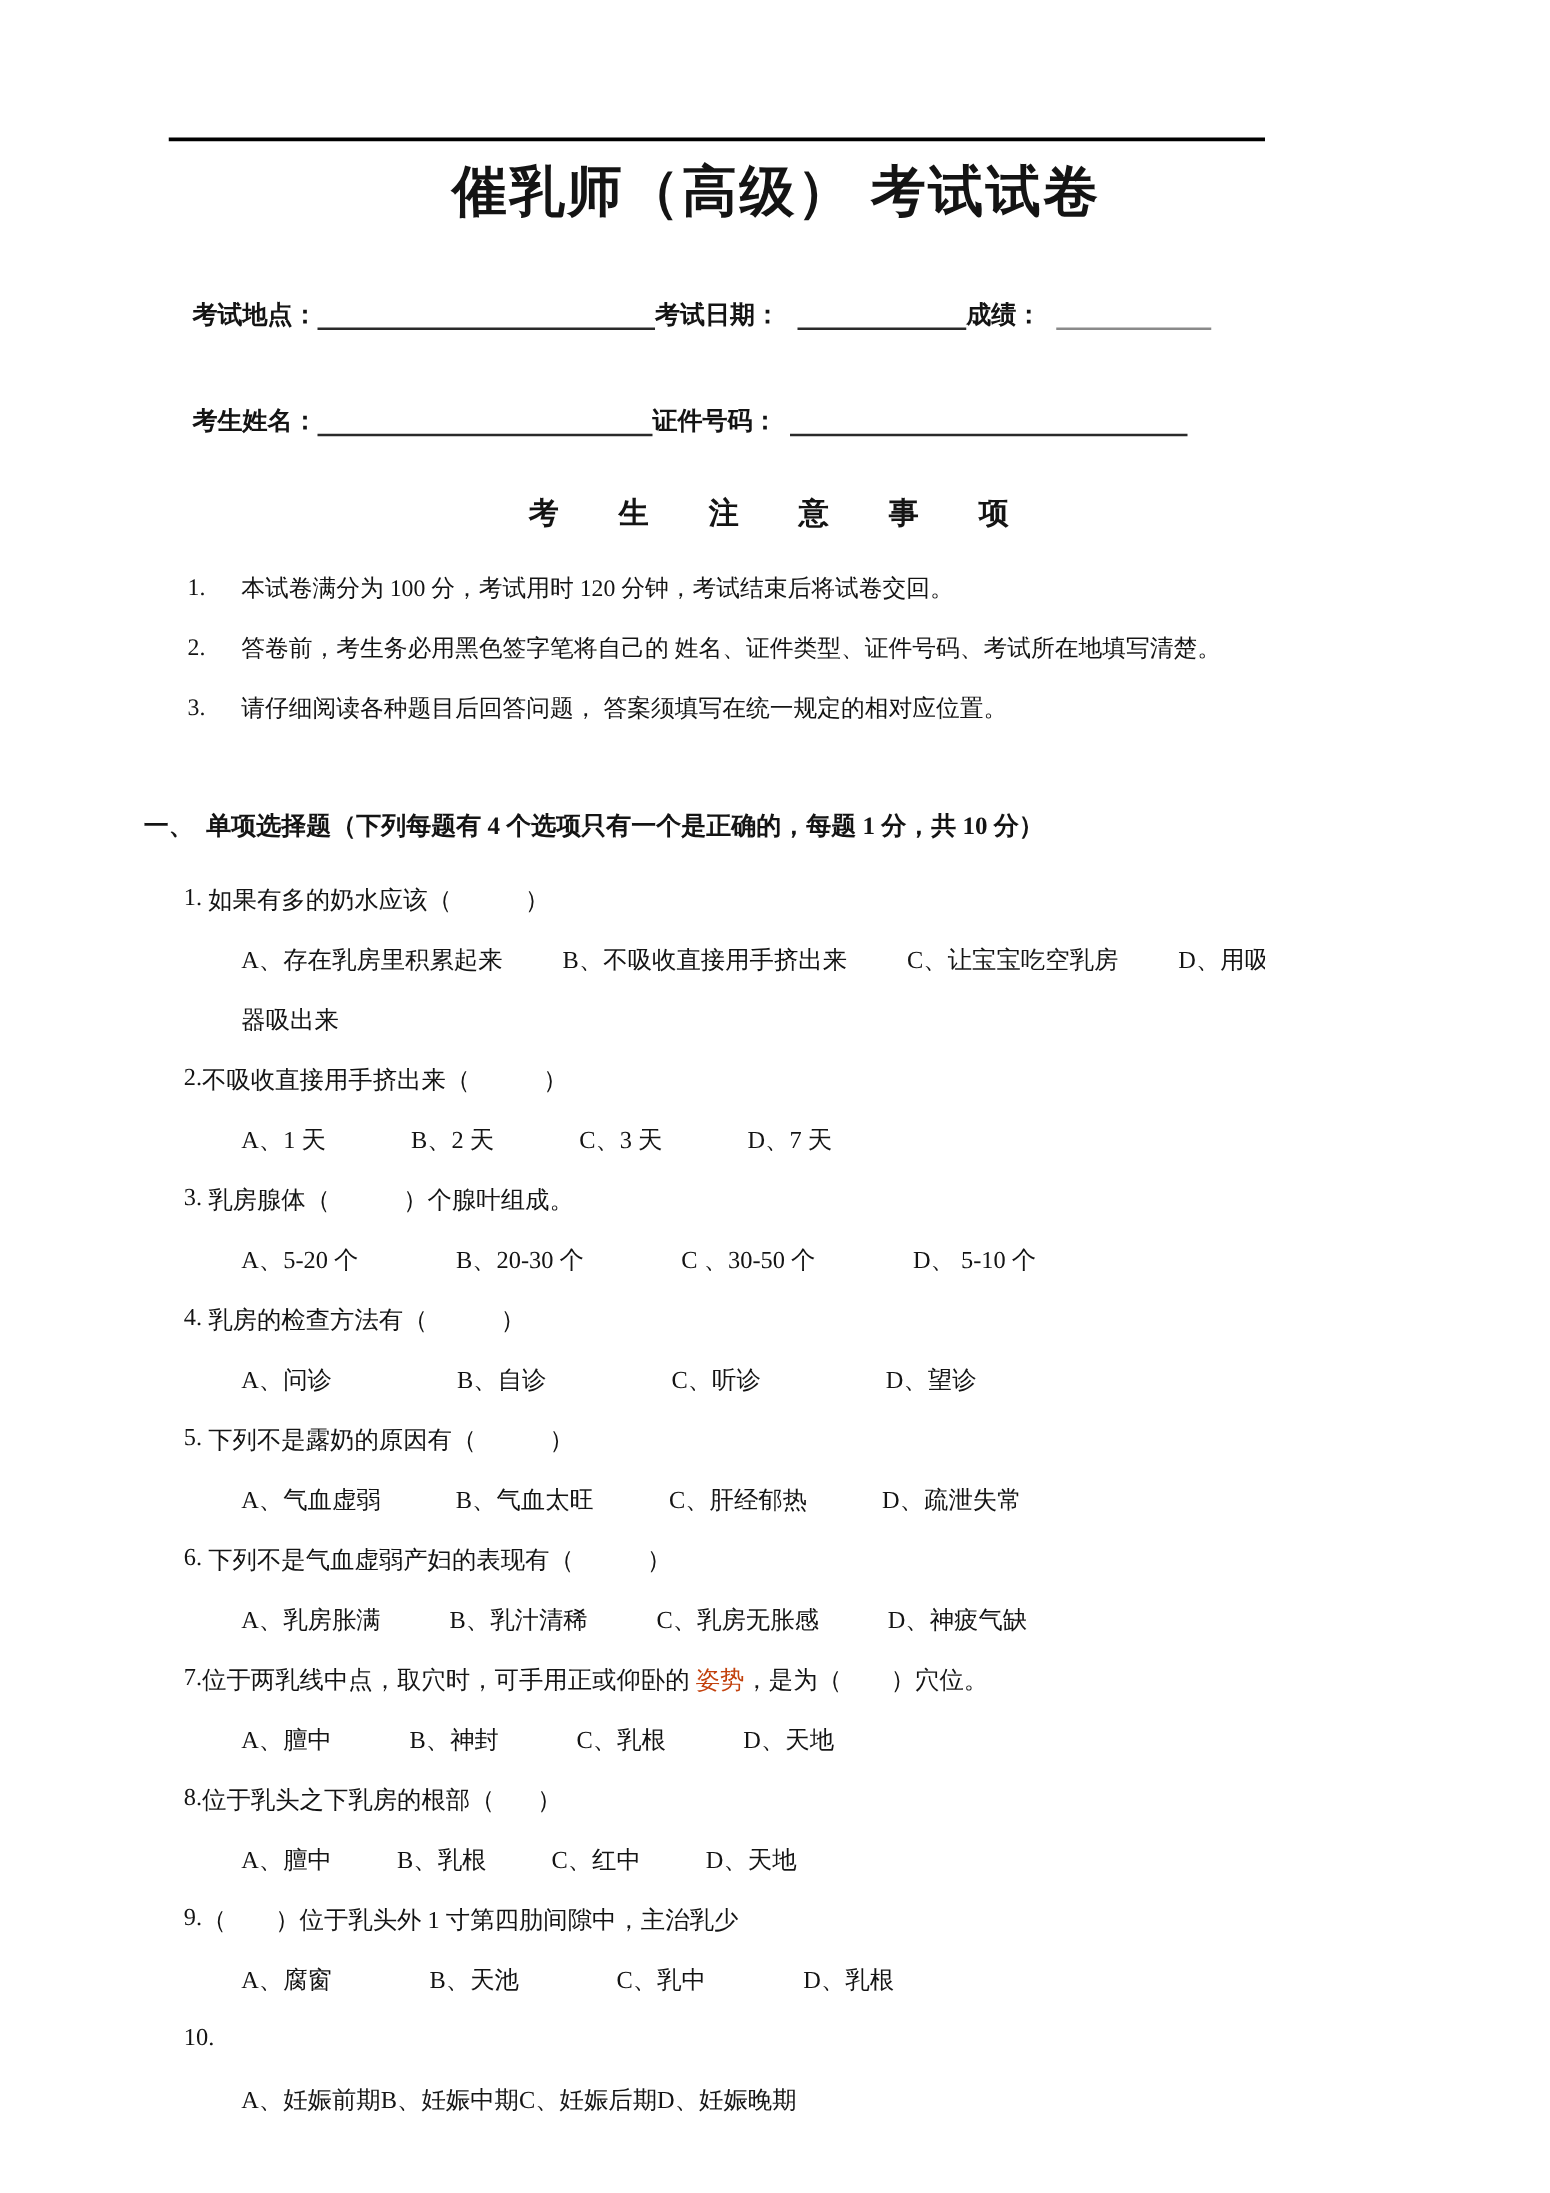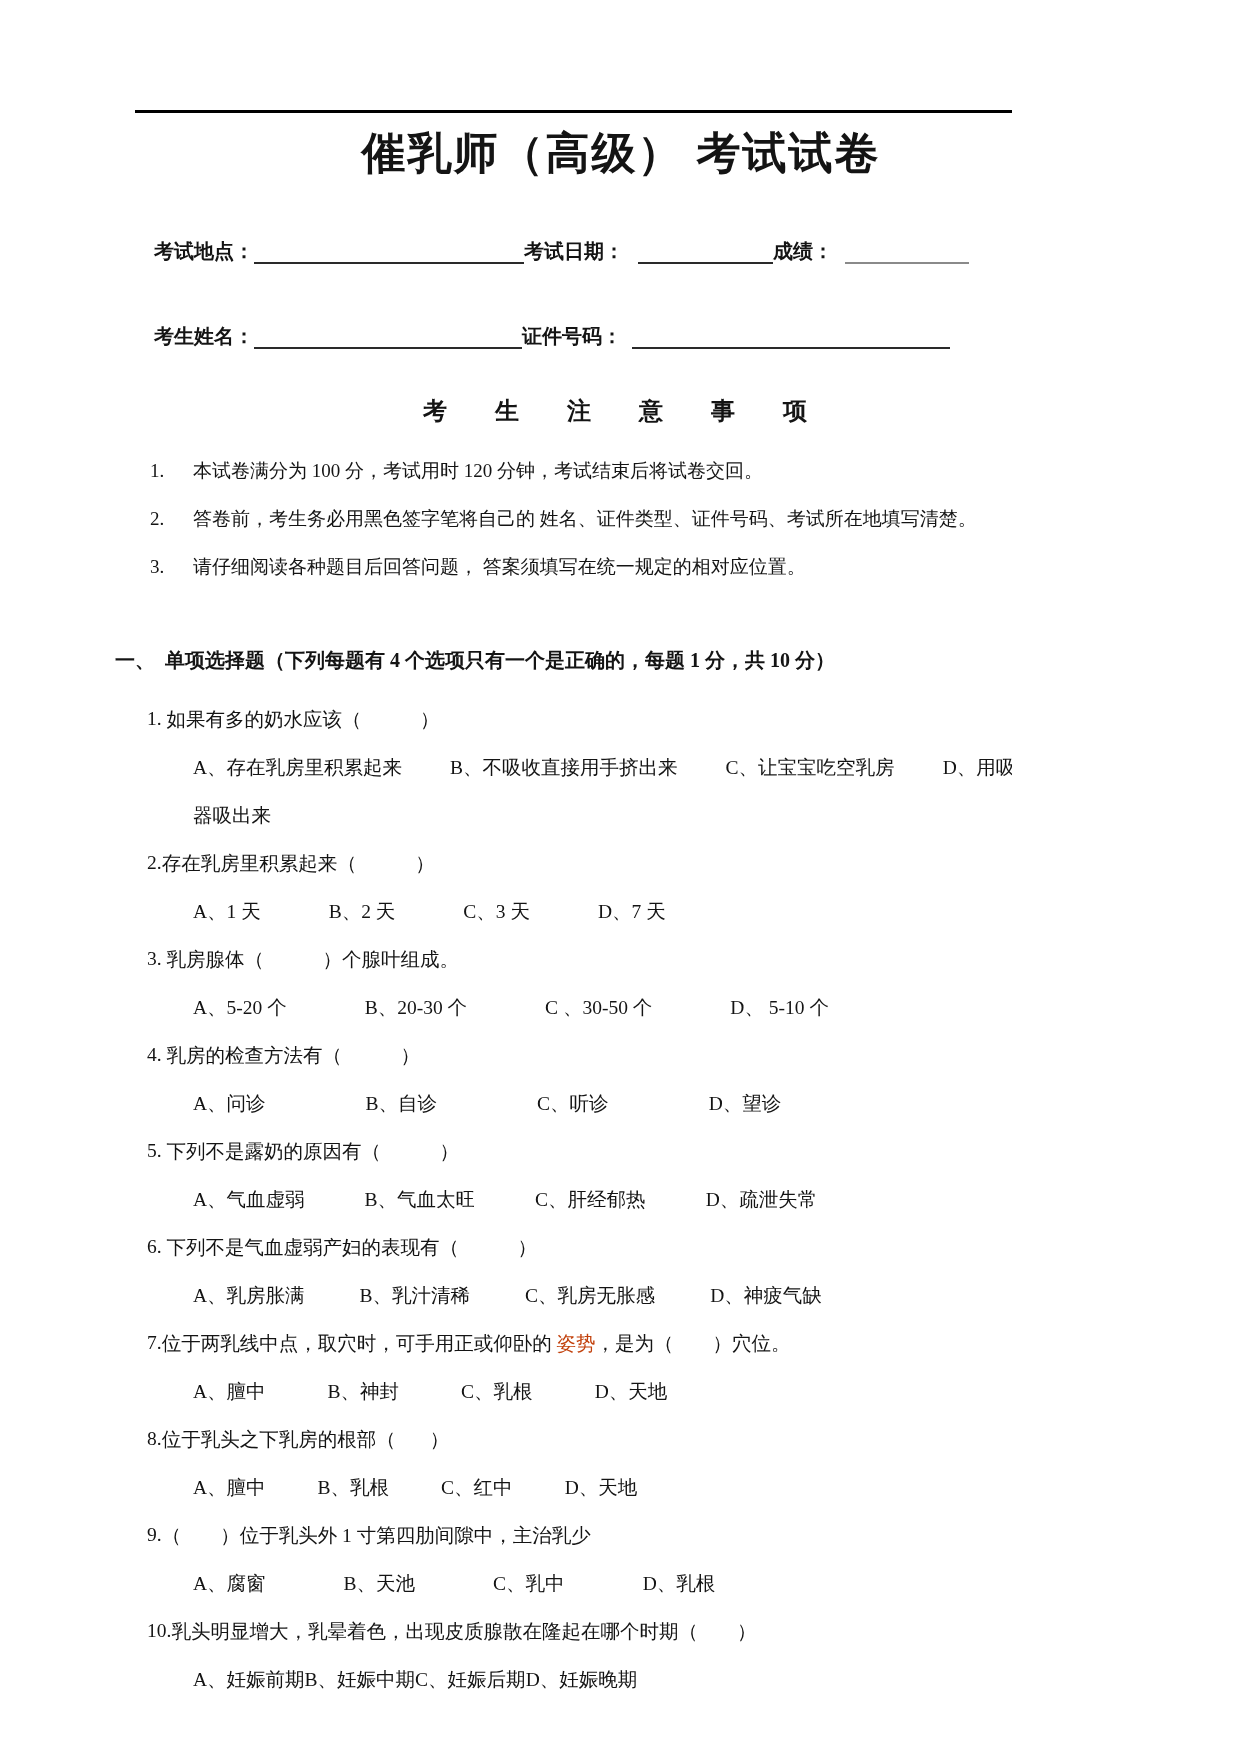--- a/index.html
+++ b/index.html
@@ -102,21 +102,21 @@
       <div class="qrow opts" style="gap:48px">
         <span>A、存在乳房里积累起来</span>
         <span>B、不吸收直接用手挤出来</span>
         <span>C、让宝宝吃空乳房</span>
         <span>D、用吸奶</span>
       </div>
       <div class="qrow q-cont">器吸出来</div>
 
       <div class="qrow">
         <span class="q-num">2.</span>
-        <span class="q-title">存在乳房里积累起来（            ）</span>
+        <span class="q-title">不吸收直接用手挤出来（            ）</span>
       </div>
       <div class="qrow opts" style="gap:68px">
         <span>A、1 天</span>
         <span>B、2 天</span>
         <span>C、3 天</span>
         <span>D、7 天</span>
       </div>
 
       <div class="qrow">
         <span class="q-num">3.</span>
@@ -192,21 +192,20 @@
       </div>
       <div class="qrow opts" style="gap:78px">
         <span>A、腐窗</span>
         <span>B、天池</span>
         <span>C、乳中</span>
         <span>D、乳根</span>
       </div>
 
       <div class="qrow">
         <span class="q-num">10.</span>
-        <span class="q-title">乳头明显增大，乳晕着色，出现皮质腺散在隆起在哪个时期（        ）</span>
       </div>
       <div class="qrow opts" style="">
         <span>A、妊娠前期</span>
         <span>B、妊娠中期</span>
         <span>C、妊娠后期</span>
         <span>D、妊娠晚期</span>
       </div>
 
     </div>
   </div>

